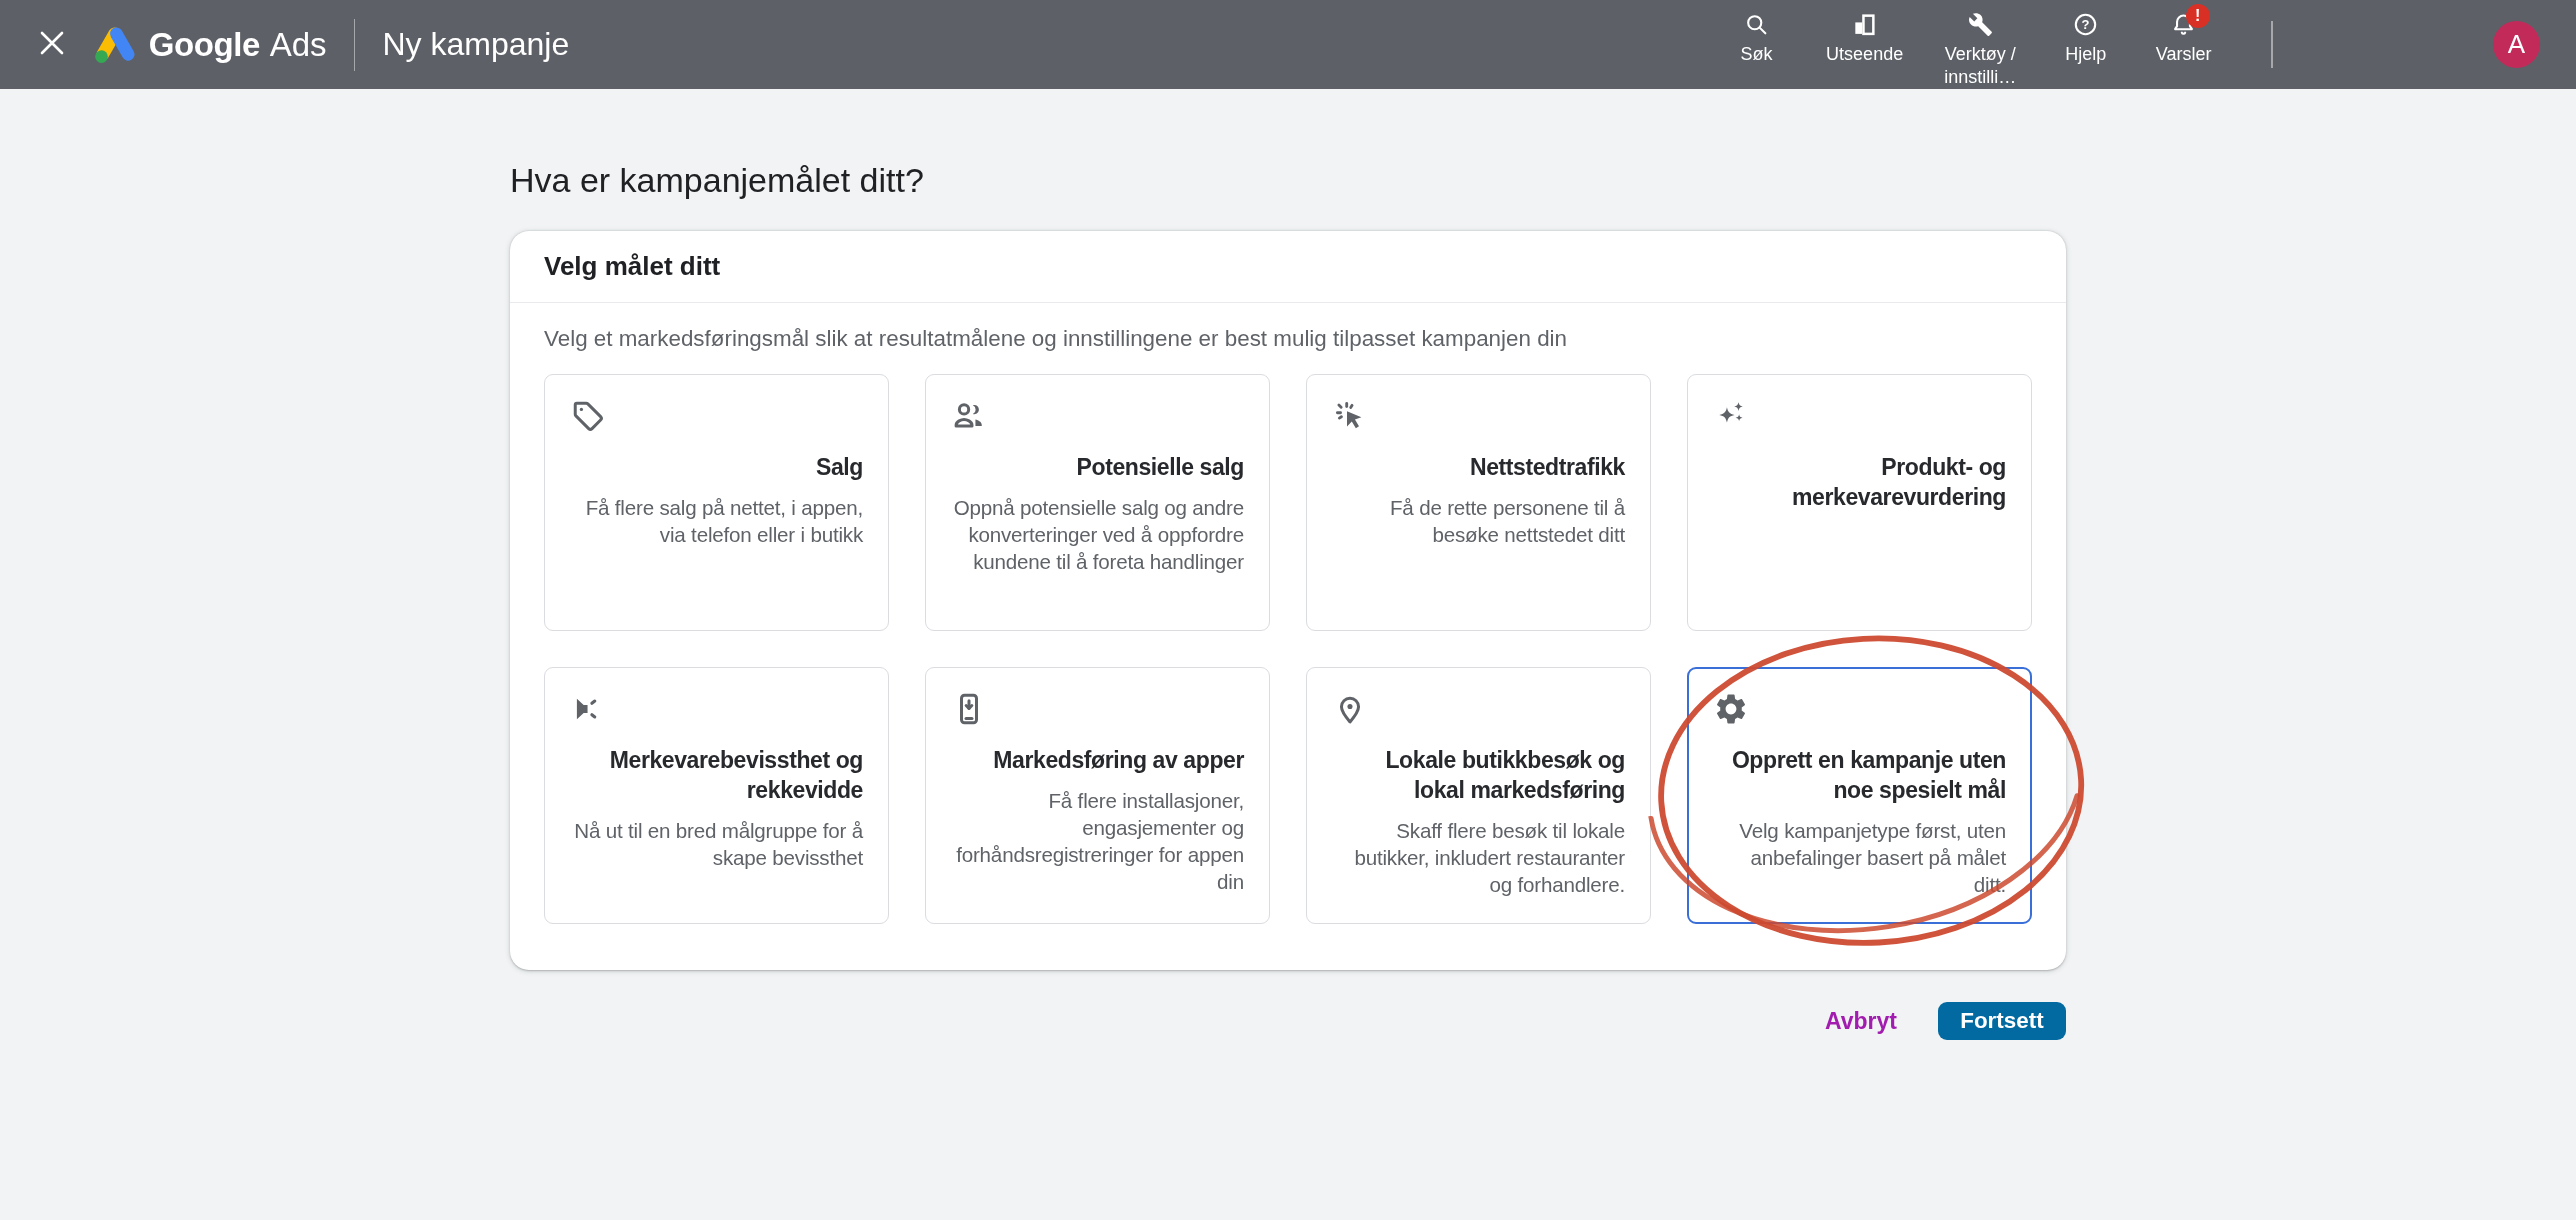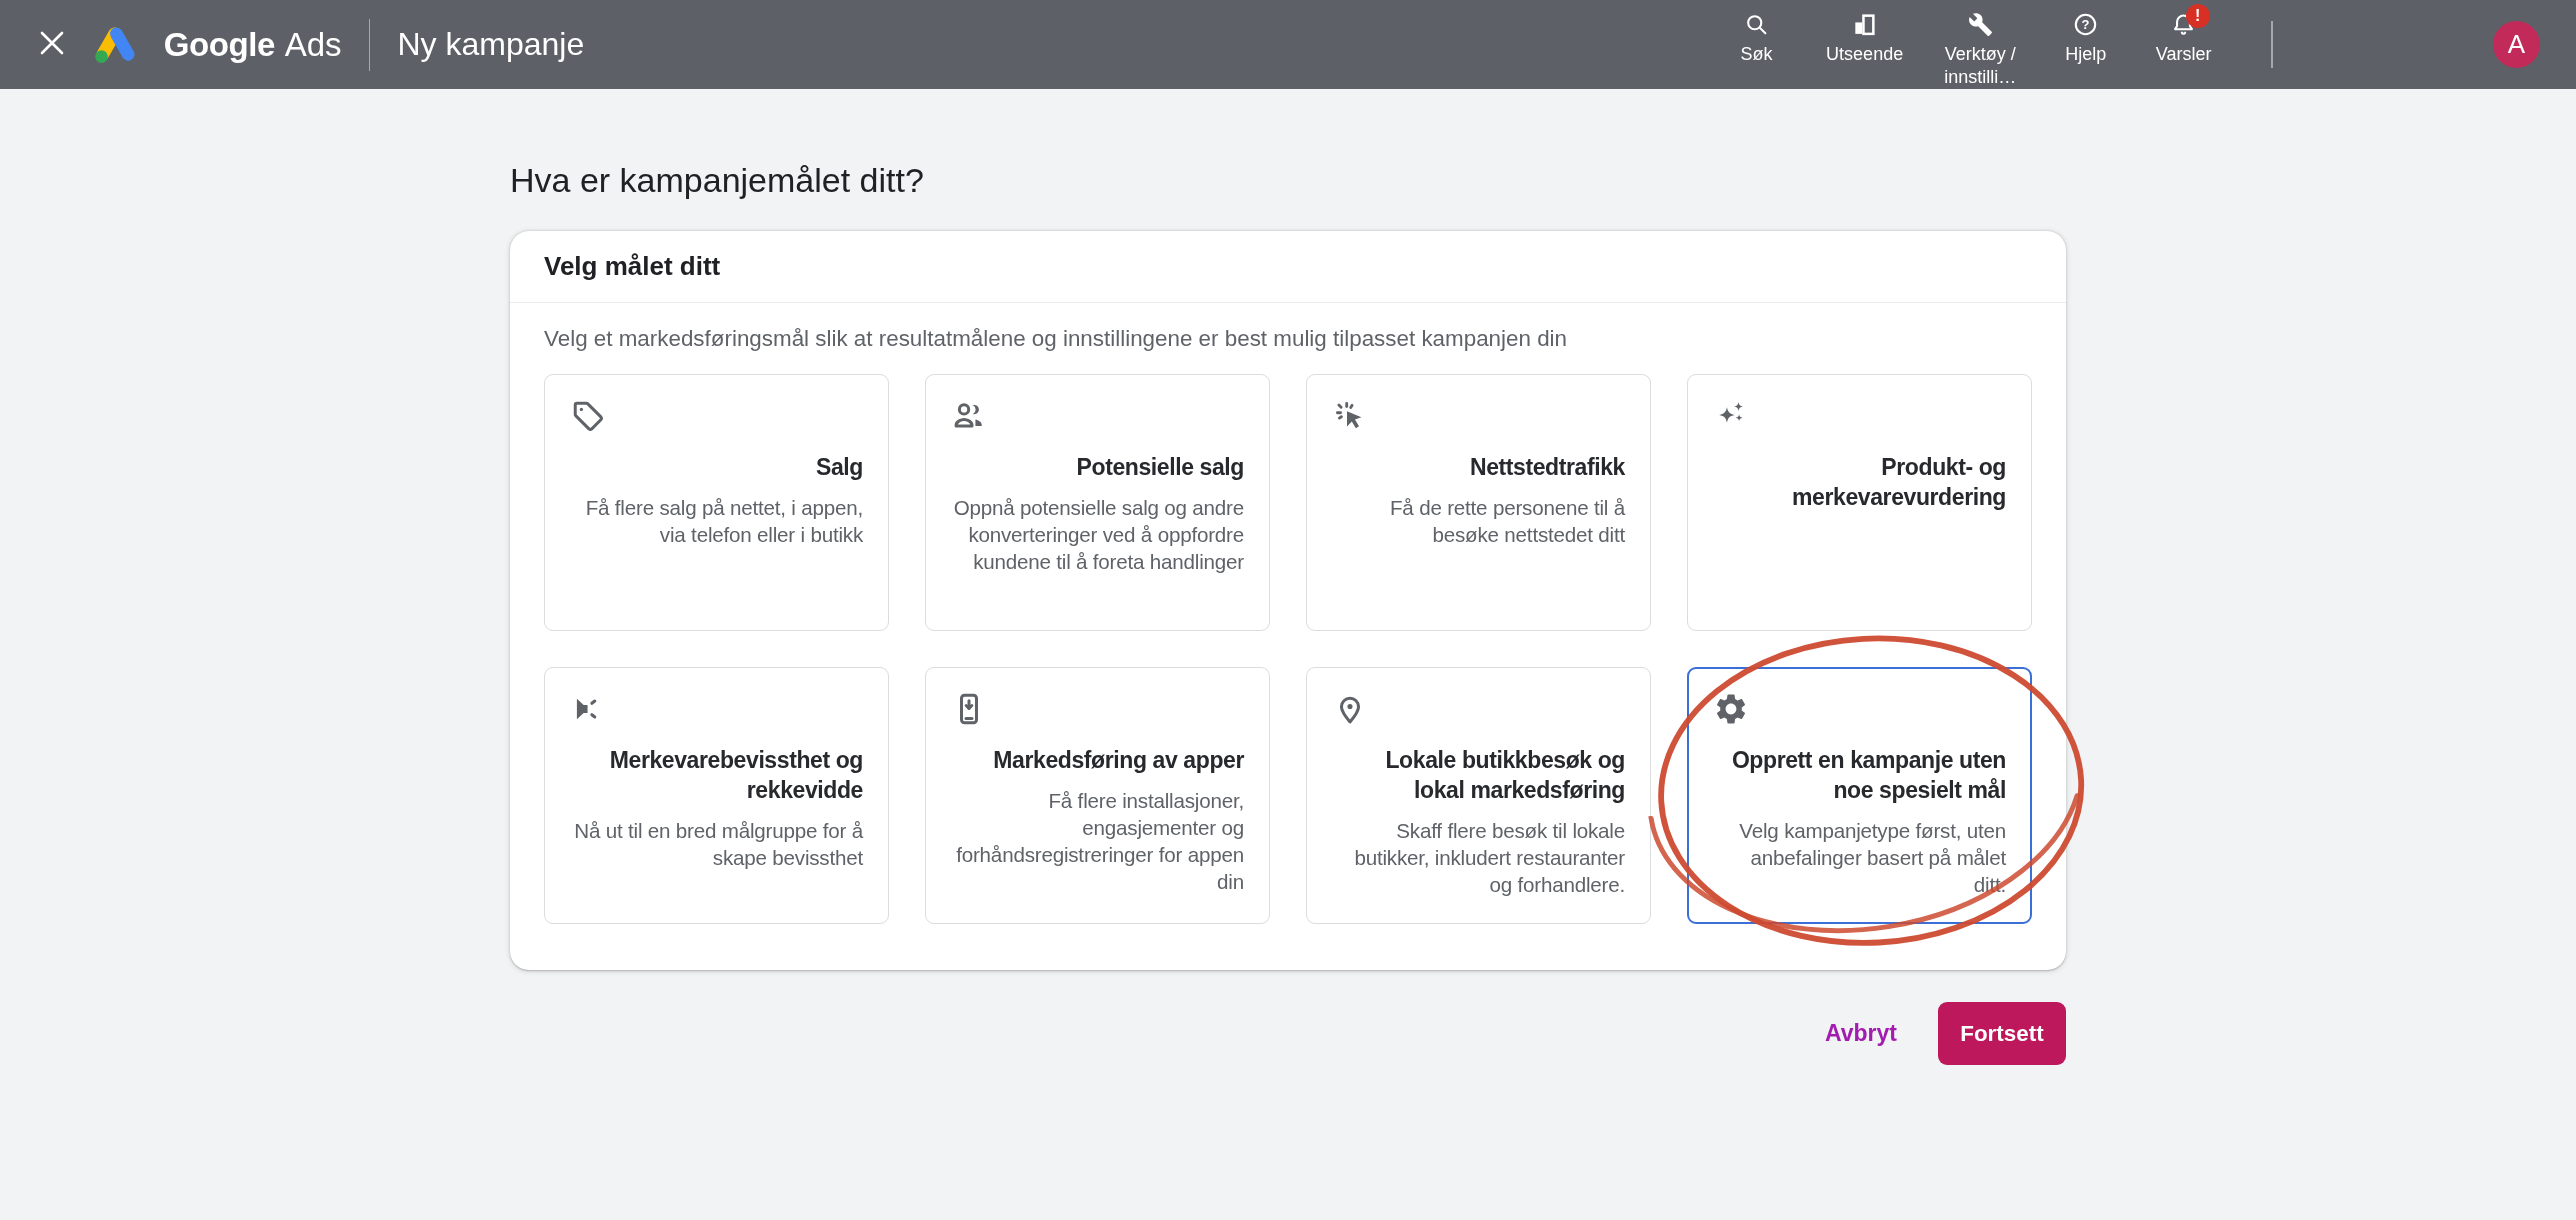--- a/index.html
+++ b/index.html
@@ -13,21 +13,21 @@
 
   
   .topbar {
     height: 89px; background: #5d6167; color: #fff;
     display: flex; align-items: center; position: relative; z-index: 10;
   }
   .close-btn { margin-left: 30px; width: 43px; height: 43px; display: flex; align-items: center; justify-content: center; cursor: pointer; }
   .close-btn svg { width: 30px; height: 30px; }
   .brand { display: flex; align-items: center; margin-left: 19.7px; }
   .brand-logo svg { width: 45px; height: 41px; display: block; }
-  .brand-text { margin-left: 26px; font-size: 33px; display: flex; align-items: baseline; gap: 9.8px; }
+  .brand-text { margin-left: 11px; font-size: 33px; display: flex; align-items: baseline; gap: 9.8px; }
   .brand-google { font-weight: bold; letter-spacing: -0.4px; }
   .brand-ads { font-weight: normal; }
   .tb-divider { width: 1.8px; height: 52px; background: rgba(255,255,255,0.45); margin: 0 27px; }
   .tb-page-title { font-size: 32px; font-weight: normal; }
 
   .tb-actions { margin-left: auto; display: flex; align-items: flex-start; gap: 41px; align-self: flex-start; padding-top: 11.6px; }
   .tb-action { display: flex; flex-direction: column; align-items: center; cursor: pointer; min-width: 57px; }
   .tb-action svg { width: 25px; height: 25px; display: block; }
   .tb-action .lbl { margin-top: 6.3px; font-size: 18px; line-height: 22.4px; white-space: nowrap; }
   .bell-wrap { position: relative; }
@@ -74,22 +74,22 @@
     letter-spacing: -0.4px; color: #27292d;
   }
   .card p { margin: 12.5px 0 0; font-size: 20.6px; line-height: 27px; color: #5f6368; letter-spacing: -0.2px; }
 
   .footer {
     position: absolute; left: 510px; top: 913px; width: 1556px;
     display: flex; justify-content: flex-end; align-items: center; gap: 41px;
   }
   .cancel-link { color: #a21caf; font-size: 23px; font-weight: bold; cursor: pointer; background: none; border: none; font-family: inherit; }
   .continue-btn {
-    background: #be185d; color: #fff; font-size: 22.4px; font-weight: bold; font-family: inherit;
-    height: 63px; padding: 0 22.4px; border-radius: 9px; border: none;
+    background: #0369a1; color: #fff; font-size: 22.4px; font-weight: bold; font-family: inherit;
+    height: 38px; padding: 0 22.4px; border-radius: 9px; border: none;
     display: flex; align-items: center; cursor: pointer;
   }
 
   .annotation { position: absolute; top: 0; left: 0; width: 2576px; height: 1220px; pointer-events: none; z-index: 40; }
   svg text { font-family: "Liberation Sans", sans-serif; }
 </style>
 </head>
 <body>
 
 <header class="topbar">

